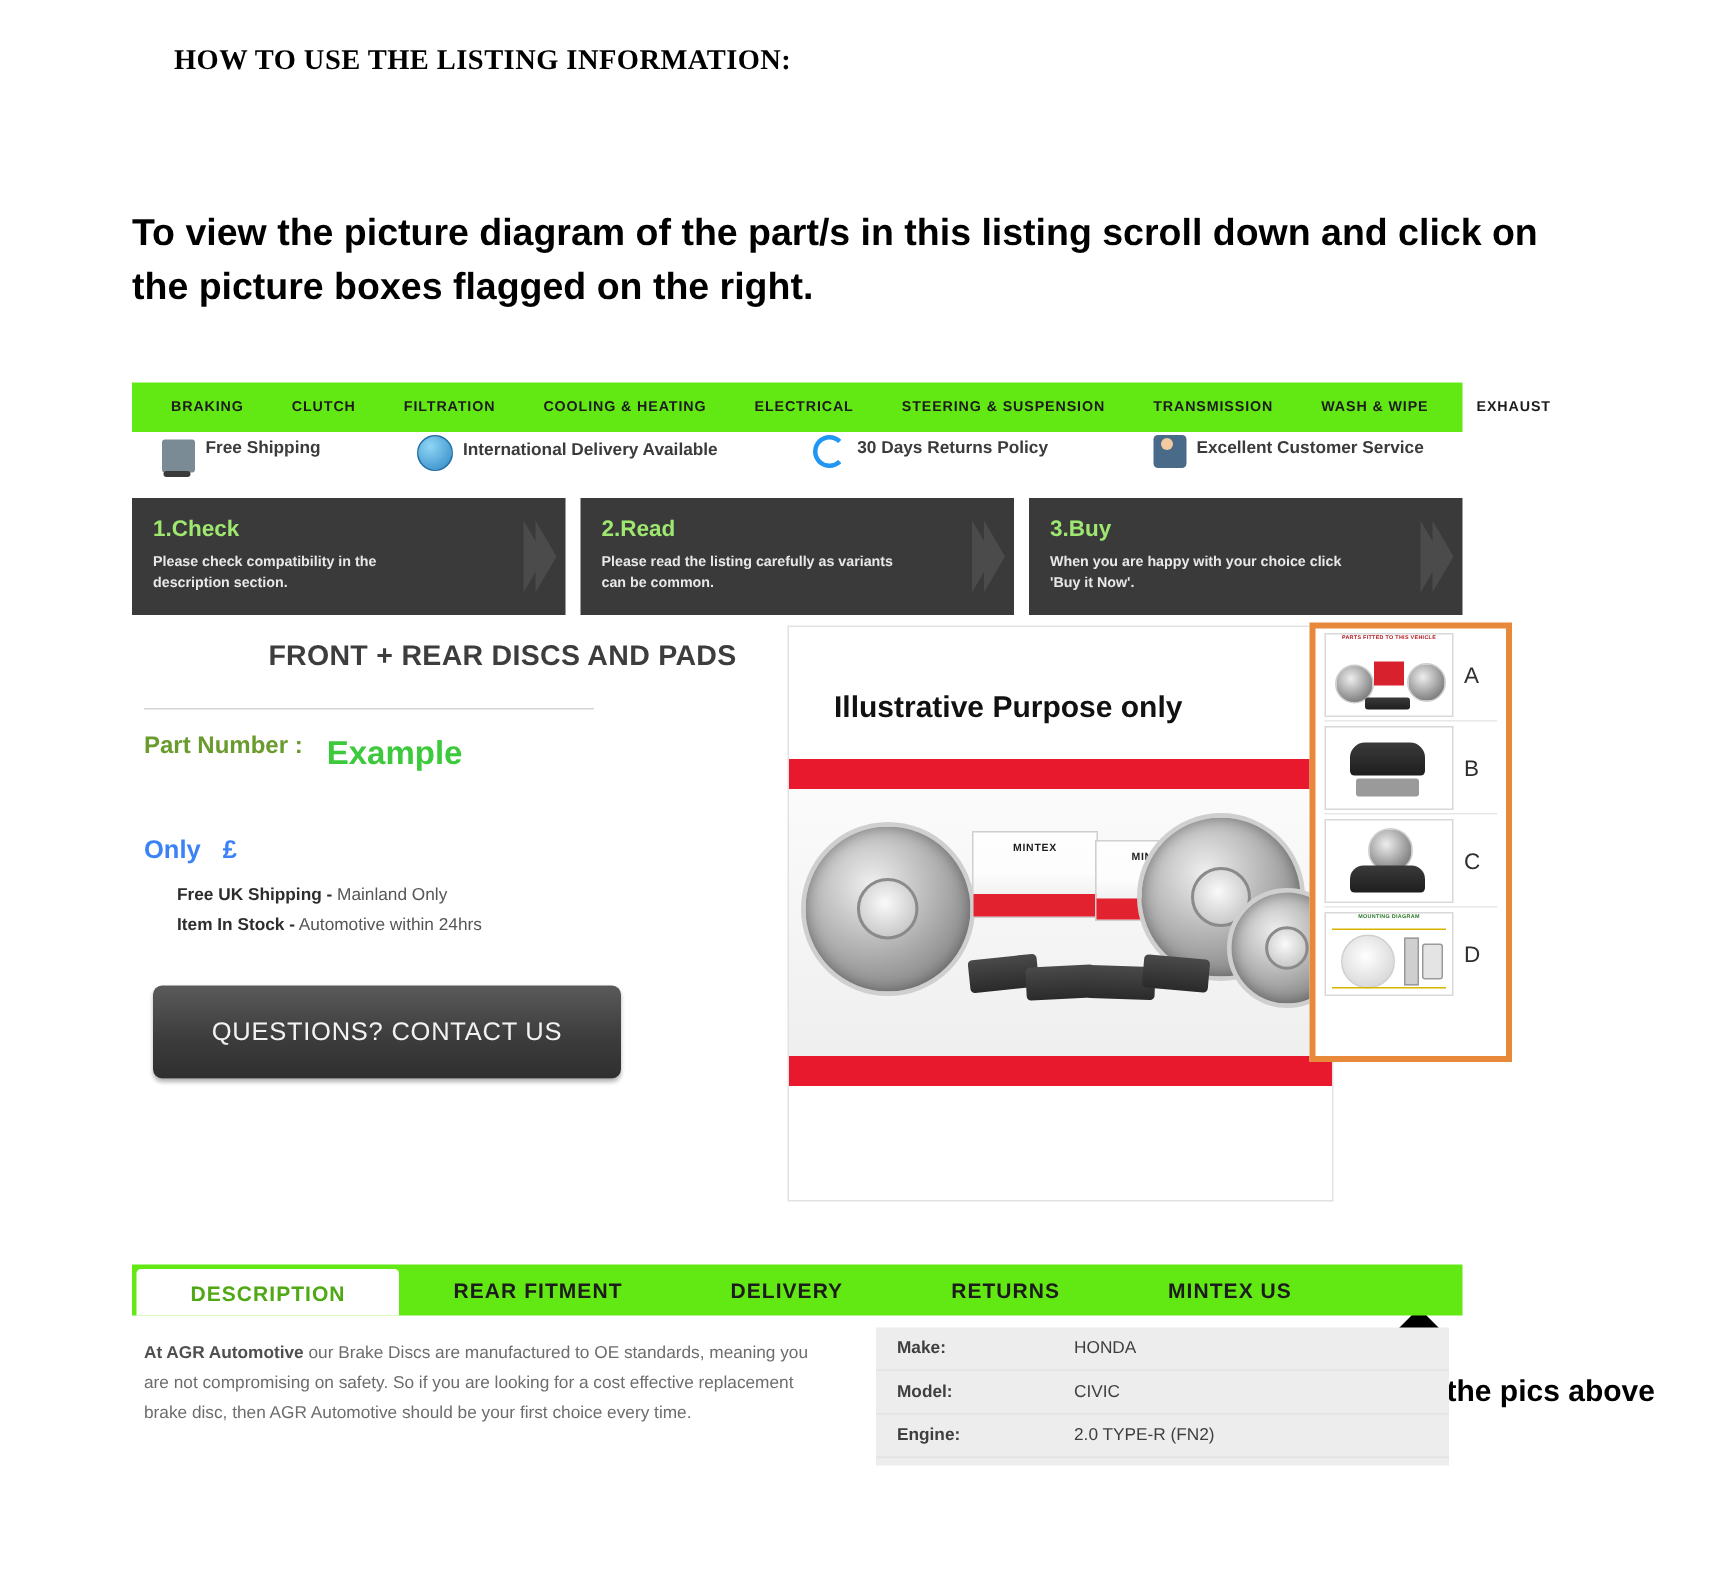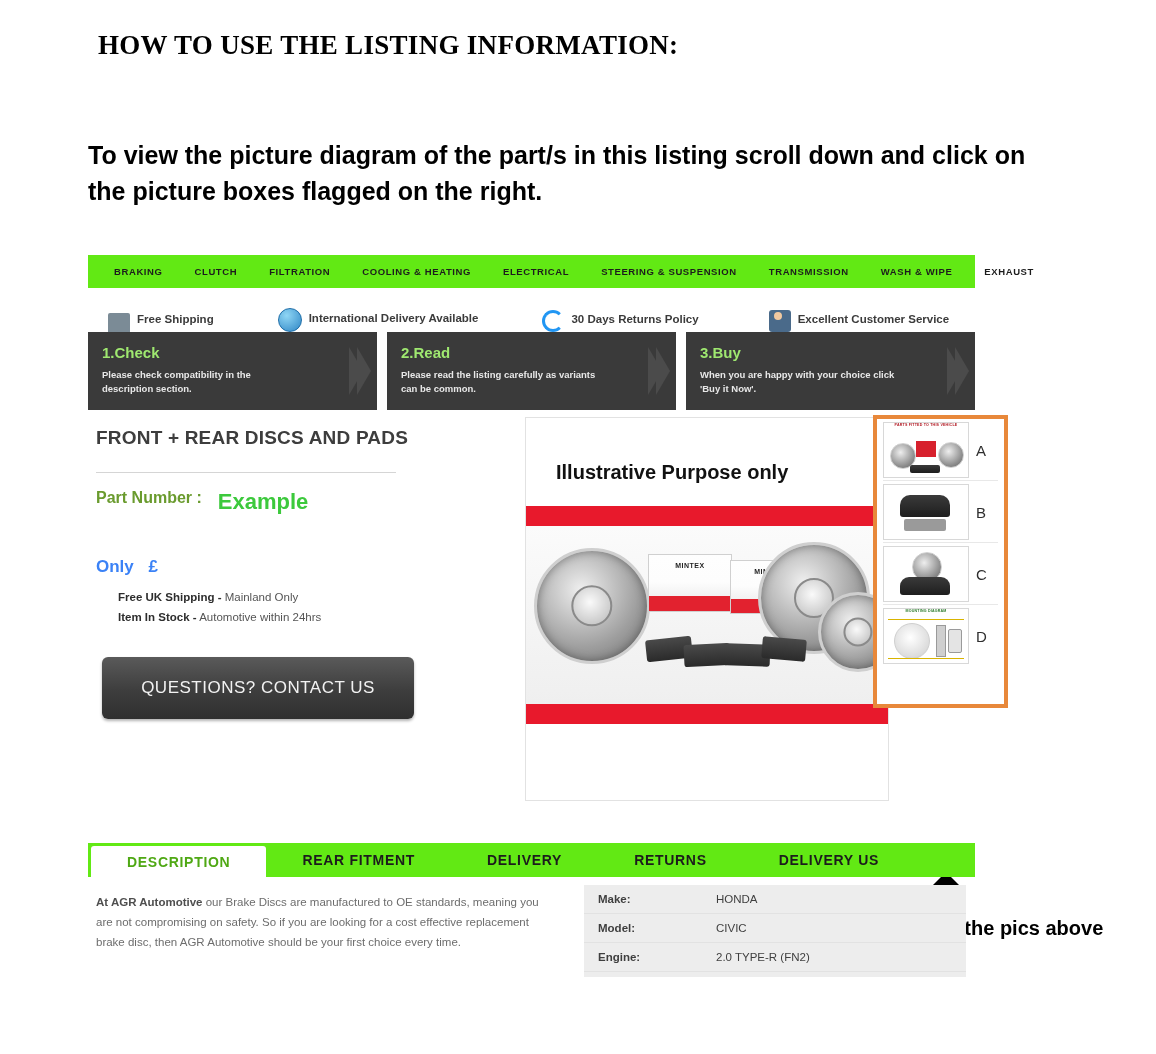--- a/index.html
+++ b/index.html
@@ -12,24 +12,24 @@
     height: 1054px;
     position: relative;
     font-family: "Liberation Sans", sans-serif;
     color: #222;
     overflow: hidden;
   }
 
   
   .page-heading {
     position: absolute;
-    left: 98px;
+    left: 116px;
     top: 30px;
     font-family: "Liberation Serif", serif;
-    font-size: 27px;
+    font-size: 19px;
     font-weight: bold;
     letter-spacing: 0.3px;
     color: #000;
   }
   .page-subheading {
     position: absolute;
     left: 88px;
     top: 138px;
     width: 950px;
     font-family: "Liberation Sans", sans-serif;
@@ -62,21 +62,21 @@
     font-weight: bold;
     letter-spacing: 0.6px;
     padding: 0 16px;
     white-space: nowrap;
     cursor: pointer;
   }
 
   
   .trustbar {
     display: flex;
-    align-items: flex-end;
+    align-items: flex-start;
     height: 42px;
     padding: 0 6px;
     box-sizing: border-box;
   }
   .trust {
     display: flex;
     align-items: center;
     margin-right: 22px;
     white-space: nowrap;
   }
@@ -190,20 +190,21 @@
     left: 8px;
     top: 0;
     width: 395px;
   }
   .prod-title {
     font-size: 19px;
     font-weight: bold;
     color: #3d3d3d;
     line-height: 1.45;
     letter-spacing: 0.2px;
+    text-align: right;
   }
   .hr {
     border-top: 1px solid #d5d5d5;
     margin: 20px 0 16px 0;
     width: 300px;
   }
   .partnum-row {
     display: flex;
     align-items: flex-start;
   }
@@ -660,21 +661,21 @@
     </div>
     <div class="click-caption">Click on the pics above</div>
 
   </div>
 
   <div class="tabs">
     <div class="tab active">DESCRIPTION</div>
     <div class="tab">REAR FITMENT</div>
     <div class="tab">DELIVERY</div>
     <div class="tab">RETURNS</div>
-    <div class="tab">DELIVERY US</div>
+    <div class="tab">MINTEX US</div>
   </div>
 
   <div class="desc">
     <b>At AGR Automotive</b><span> our Brake Discs are manufactured to OE standards, meaning you are not compromising on safety. So if you are looking for a cost effective replacement brake disc, then AGR Automotive should be your first choice every time.</span>
   </div>
 
   <div class="spec">
     <div class="spec-row">
       <div class="spec-key">Make:</div>
       <div class="spec-val">HONDA</div>

